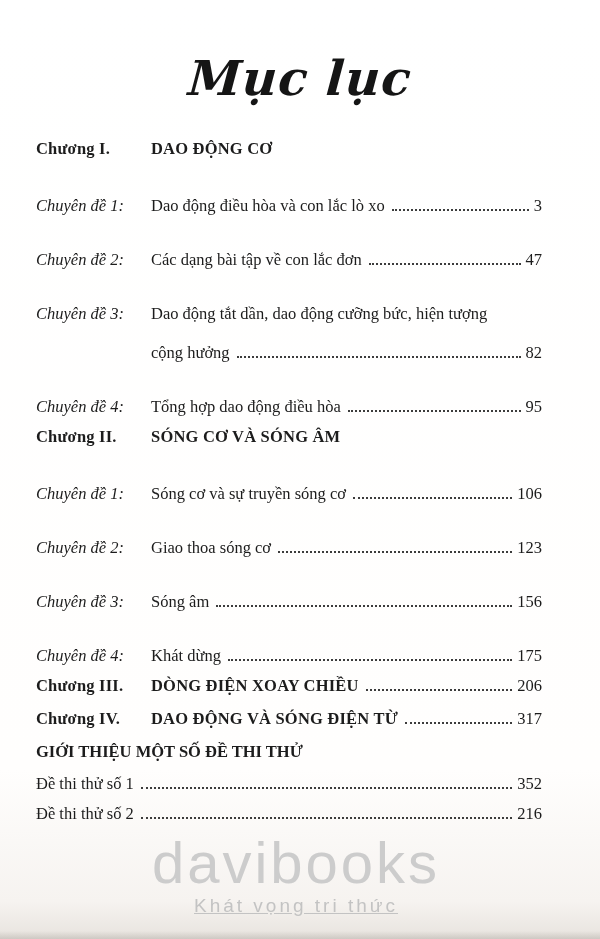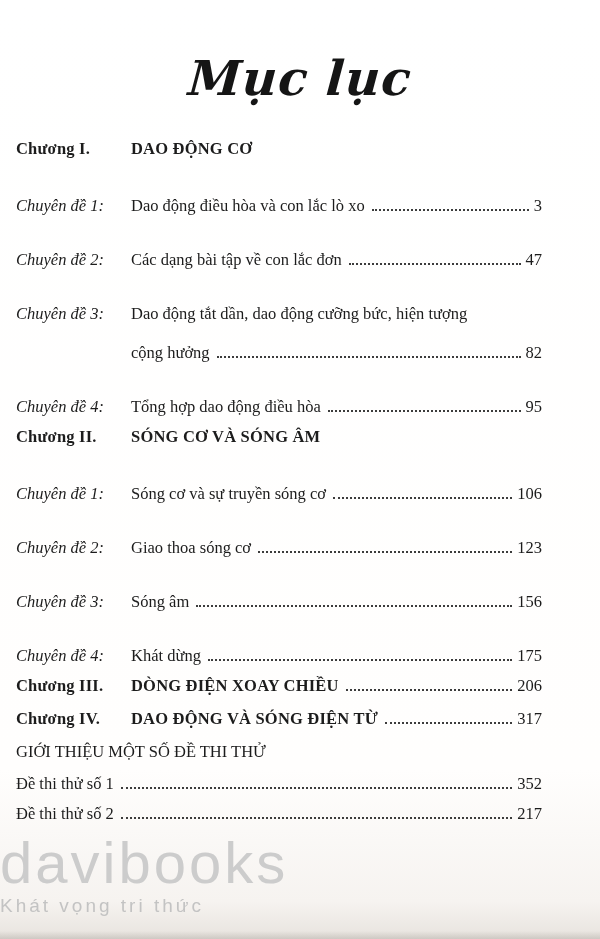--- a/index.html
+++ b/index.html
@@ -23,21 +23,21 @@
     font-style: italic;
     font-weight: 600;
     font-size: 48px;
     letter-spacing: 1px;
     margin-top: 50px;
     color: #151515;
     transform: skewX(-4deg);
   }
   .toc {
     margin-top: 34px;
-    padding: 0 58px 0 16px;
+    padding: 0 58px 0 36px;
   }
   .row {
     display: flex;
     align-items: baseline;
     font-size: 16.5px;
     line-height: 17px;
     margin-bottom: 13px;
     white-space: nowrap;
   }
   .label {
@@ -45,50 +45,51 @@
   }
   .content {
     flex: 1;
     display: flex;
     align-items: flex-end;
     min-width: 0;
   }
   .chapter { margin-top: 5px; margin-bottom: 16px; }
   .chapter .label, .chapter .rowtitle { font-weight: bold; letter-spacing: 0.2px; }
   .item .label { font-style: italic; margin-top: 24px; }
-  .section-head { font-weight: normal; margin-top: 4px; margin-bottom: 15px; }
+  .section-head { font-weight: bold; margin-top: 4px; margin-bottom: 15px; }
   .leader {
     flex: 1;
     min-width: 18px;
     margin: 0 3px 3px 7px;
     border-bottom: 2px dotted #3c3c3c;
   }
   .pagenum { margin-left: 2px; }
   .cont { margin-top: -1px; }
   .watermark {
     position: absolute;
     left: 0;
     right: 8px;
     top: 834px;
-    text-align: left;
+    text-align: center;
     user-select: none;
   }
   .wm-name {
     font-family: "Liberation Sans", sans-serif;
     font-size: 58px;
     line-height: 58px;
     color: #cccccc;
     letter-spacing: 3px;
   }
   .wm-slogan {
     font-family: "Liberation Sans", sans-serif;
     font-size: 19px;
     color: #c3c3c3;
     letter-spacing: 3px;
     margin-top: 3px;
+    text-decoration: underline;
   }
   .bottom-edge {
     position: absolute;
     left: 0; right: 0; bottom: 0;
     height: 8px;
     background: linear-gradient(180deg, rgba(0,0,0,0) 0%, rgba(90,80,70,0.18) 100%);
   }
 </style>
 </head>
 <body>
@@ -218,21 +219,21 @@
         <span class="rowtitle">Đề thi thử số 1</span>
         <span class="leader"></span>
         <span class="pagenum">352</span>
       </div>
     </div>
 
     <div class="row entry">
       <div class="content">
         <span class="rowtitle">Đề thi thử số 2</span>
         <span class="leader"></span>
-        <span class="pagenum">217</span>
+        <span class="pagenum">216</span>
       </div>
     </div>
 
   </div>
 
   <div class="watermark">
     <div class="wm-name">davibooks</div>
     <div class="wm-slogan">Khát vọng tri thức</div>
   </div>
 

